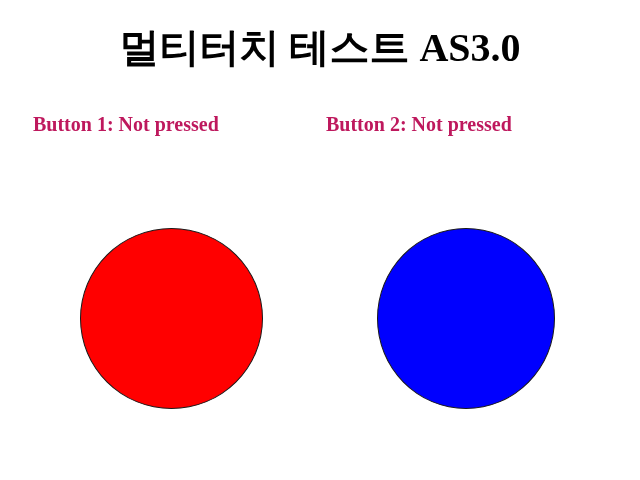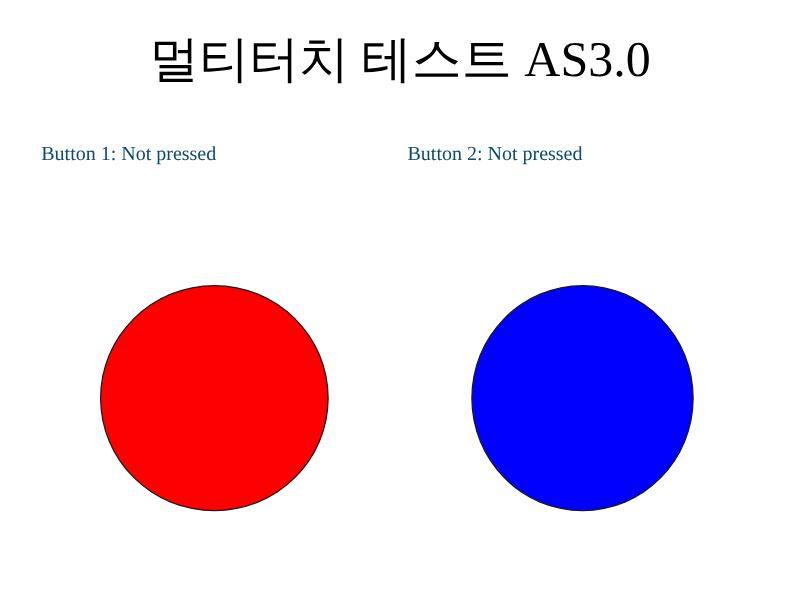--- a/index.html
+++ b/index.html
@@ -21,33 +21,33 @@
   }
   #app-title {
     position: absolute;
     left: 0;
     top: 24px;
     width: 640px;
     text-align: center;
     font-family: "Liberation Serif", "DejaVu Serif", serif;
     font-size: 40px;
     line-height: 48px;
-    font-weight: 400;
+    font-weight: 700;
     color: #000000;
     letter-spacing: 0px;
     white-space: nowrap;
   }
   .status-label {
     position: absolute;
     top: 112px;
     font-family: "Liberation Serif", "DejaVu Serif", serif;
-    font-size: 16px;
+    font-size: 20px;
     line-height: 24px;
-    font-weight: 400;
-    color: #0c4a6e;
+    font-weight: 700;
+    color: #be185d;
     white-space: nowrap;
   }
   #button1-status {
     left: 33px;
   }
   #button2-status {
     left: 326px;
   }
   .touch-circle {
     position: absolute;

